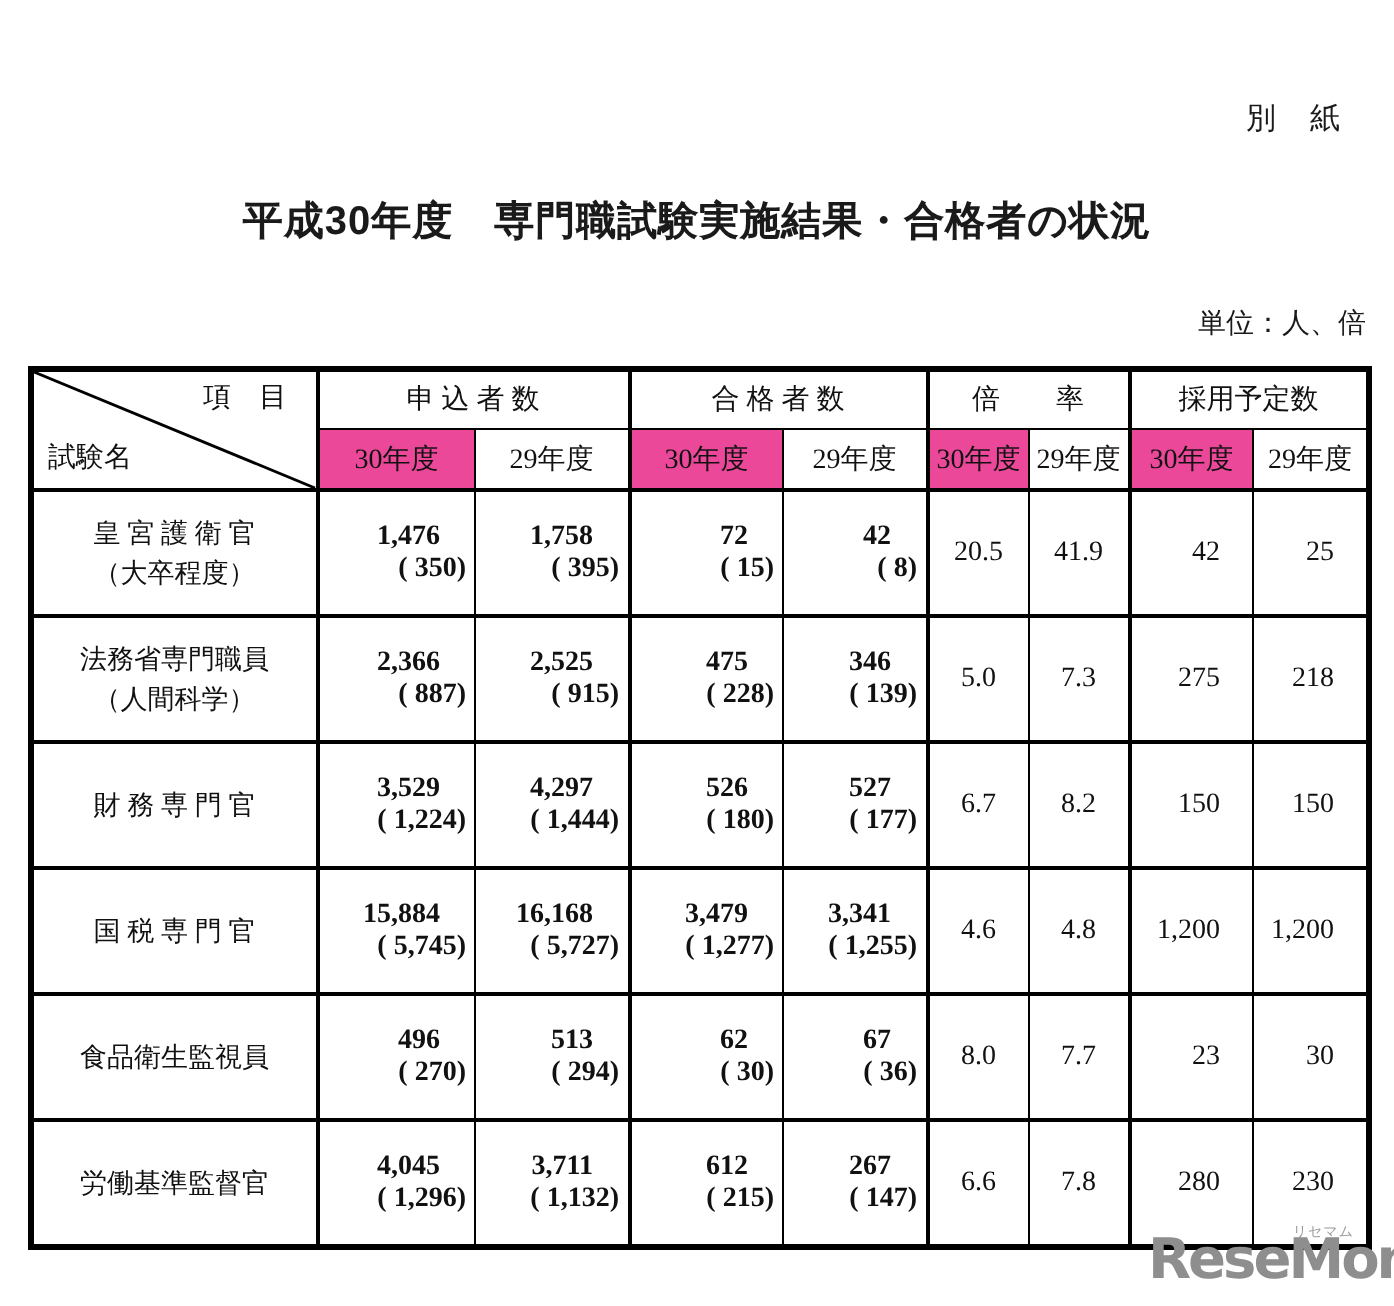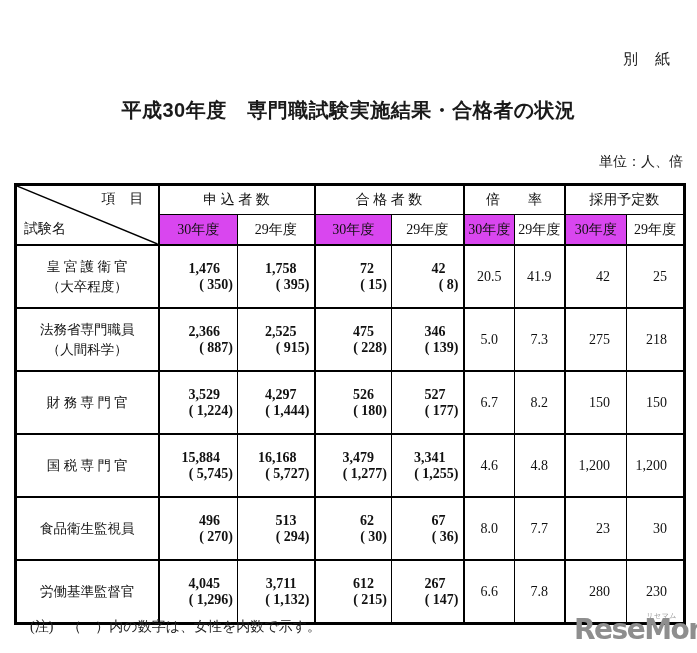--- a/index.html
+++ b/index.html
@@ -24,21 +24,21 @@
     font-family:"Liberation Serif","DejaVu Serif",serif;
   }
   td{
     border:1px solid #000;padding:0;font-size:14px;color:#111;
     overflow:hidden;vertical-align:middle;
   }
   table{border:3px solid #000;}
   td.tL{border-left:2px solid #000;}
   tr.group-row td{height:28px;text-align:center;border-bottom:1px solid #000;}
   tr.year-row td{height:29px;text-align:center;}
-  tr.year-row td.gray{background:#d946ef;}
+  tr.year-row td.gray{background:#ec4899;}
   tr.data td{border-top:2px solid #000;height:61px;}
   
   td.corner{position:relative;border-bottom:2px solid #000;}
   td.corner svg{position:absolute;inset:0;width:100%;height:100%;}
   .corner-top{position:absolute;top:4px;right:14px;font-size:14px;}
   .corner-bottom{position:absolute;bottom:6px;left:7px;font-size:14px;}
   
   td.name{text-align:center;margin-top:32px;}
   td.name .nm{line-height:20px;font-size:13.5px;white-space:pre;}
   
@@ -313,19 +313,18 @@
             </td>
       <td class="ratio tL">6.6</td>
       <td class="ratio">7.8</td>
       <td class="plan tL">280</td>
       <td class="plan">230</td>
     </tr>
   </tbody>
       </table>
   </div>
 
-  <div class="note">(注)　（　）内の数字は、女性を内数で示す。</div>
 
   <div class="logo">
     <span class="logo-ruby">リセマム</span><span class="logo-text">ReseMom</span>
   </div>
 
 </div>
 
 </body></html>

